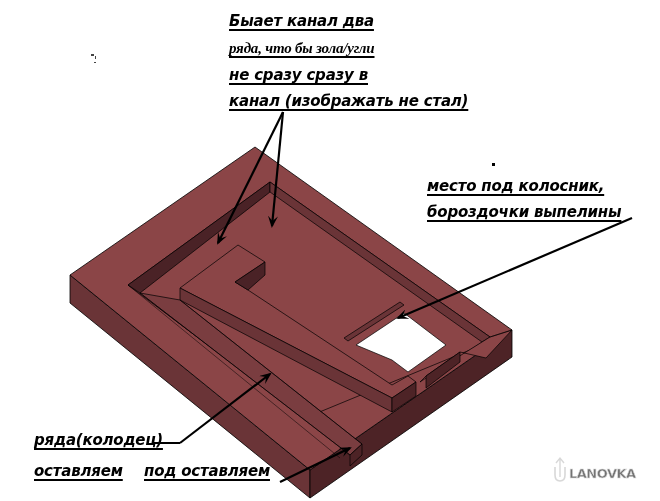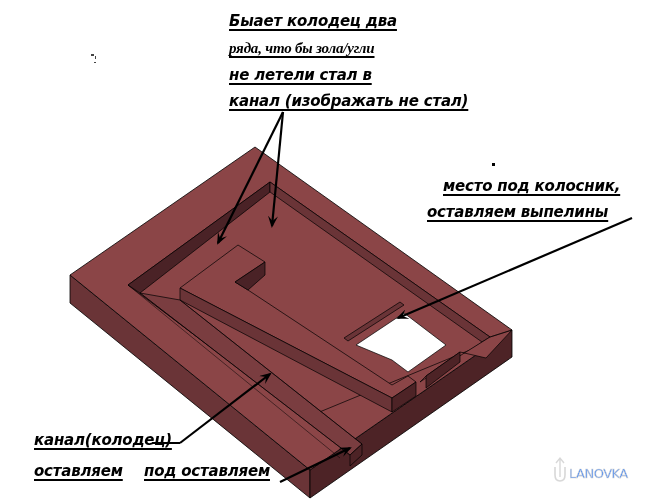--- a/index.html
+++ b/index.html
@@ -4,21 +4,21 @@
 <style>
   html, body { margin: 0; padding: 0; background: #ffffff; }
   body { width: 660px; height: 501px; position: relative; overflow: hidden;
          font-family: "DejaVu Sans", sans-serif; }
   .canvas { position: absolute; left: 0; top: 0; width: 660px; height: 501px; }
   .label { position: absolute; font-family: "DejaVu Sans", sans-serif; font-weight: bold;
            font-style: italic; font-size: 15px; color: #000; text-decoration: underline;
            text-decoration-thickness: 2px; text-underline-offset: 3px; white-space: nowrap;
            letter-spacing: -0.2px; line-height: 18px; }
   .watermark { position: absolute; left: 552px; top: 464px; font-family: "DejaVu Sans", sans-serif;
-               font-size: 13px; font-weight: normal; color: #3b82f6;
+               font-size: 13px; font-weight: bold; color: #737373;
                -webkit-text-stroke: 0.6px #d8d8d8; letter-spacing: -0.5px; }
   .wm-u { position: absolute; left: 552px; top: 455px; width: 16px; height: 28px; }
 </style>
 </head>
 <body>
 
 <svg class="canvas" viewBox="0 0 660 501" xmlns="http://www.w3.org/2000/svg">
   <defs>
     <marker id="ah" markerWidth="12" markerHeight="10" refX="10" refY="5" orient="auto" markerUnits="userSpaceOnUse">
       <path d="M0,0 L12,5 L0,10 L5,5 Z" fill="#000"></path>
@@ -82,29 +82,29 @@
     <line x1="280" y1="482" x2="350" y2="448" marker-end="url(#ah)"></line>
     <line x1="152" y1="443" x2="180" y2="443" stroke-width="2"></line>
   </g>
 
   <rect x="492" y="163" width="3" height="3" fill="#000"></rect>
   <rect x="91" y="54" width="3" height="2" fill="#444"></rect>
   <rect x="95" y="56" width="1" height="3" fill="#444"></rect>
   <rect x="94" y="62" width="2" height="1" fill="#444"></rect>
 </svg>
 
-<div class="label" style="left:229px; top:12px;">Быает колодец два</div>
+<div class="label" style="left:229px; top:12px;">Быает канал два</div>
 <div class="label" style="left:229px; top:39px;font-family:Liberation Serif, serif;">ряда, что бы зола/угли</div>
-<div class="label" style="left:229px; top:66px;">не летели стал в</div>
+<div class="label" style="left:229px; top:66px;">не сразу сразу в</div>
 <div class="label" style="left:229px; top:92px;">канал (изображать не стал)</div>
 
-<div class="label" style="left:443px; top:177px;">место под колосник,</div>
-<div class="label" style="left:427px; top:203px;">оставляем выпелины</div>
+<div class="label" style="left:427px; top:177px;">место под колосник,</div>
+<div class="label" style="left:427px; top:203px;">бороздочки выпелины</div>
 
-<div class="label" style="left:34px; top:431px;">канал(колодец)</div>
+<div class="label" style="left:34px; top:431px;">ряда(колодец)</div>
 <div class="label" style="left:34px; top:462px;">оставляем</div>
 <div class="label" style="left:144px; top:462px;">под оставляем</div>
 
 <svg class="wm-u" viewBox="0 0 16 28">
   <path d="M3,12 L3,20 Q3,26 8,26 Q13,26 13,20 L13,12" fill="none" stroke="#d8d8d8" stroke-width="1.6"></path>
   <path d="M8,22 L8,4 M4,8 L8,3 L12,8" fill="none" stroke="#d8d8d8" stroke-width="1.4"></path>
 </svg>
 <div class="watermark" style="left:569px; top:466px;">LANOVKA</div>
 
 </body></html>

